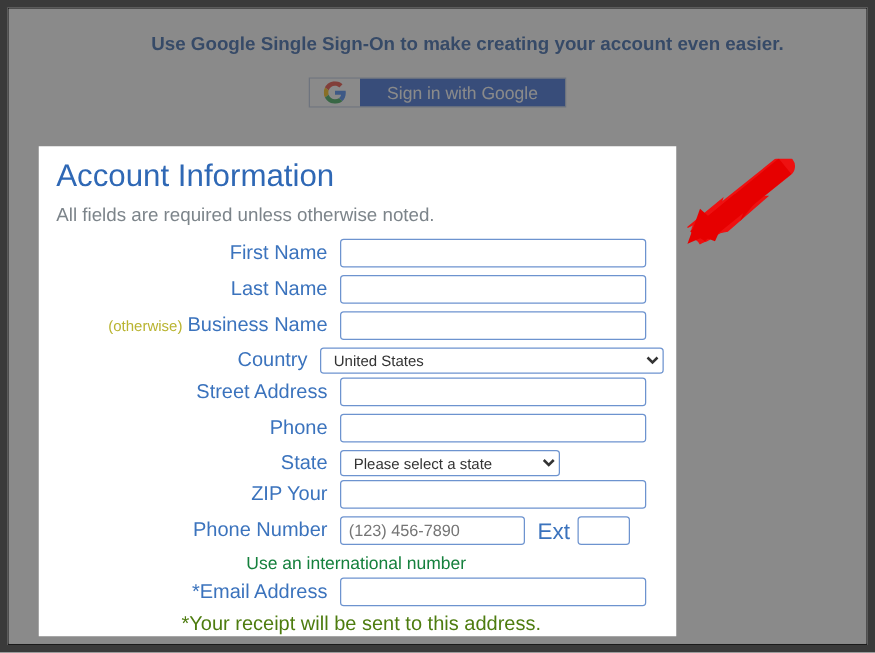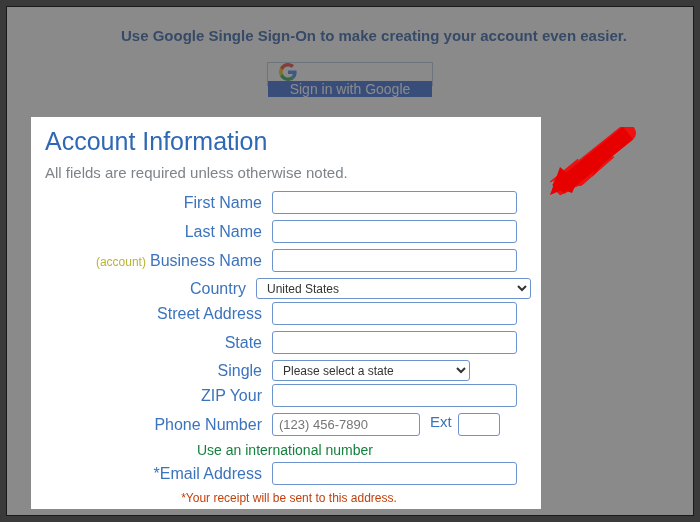--- a/index.html
+++ b/index.html
@@ -31,21 +31,20 @@
     margin-left: 48px;
   }
   .sso-btn {
     display: inline-flex;
     align-items: stretch;
     margin-top: 18px;
     border: 1px solid #b9c7e0;
     background: #fff;
     height: 24px;
     cursor: pointer;
-    flex-direction: column;
   }
   .sso-btn .g-box {
     width: 40px;
     display: flex;
     align-items: center;
     justify-content: center;
     background: #fff;
   }
   .sso-btn .g-label {
     background: #3367d6;
@@ -95,55 +94,55 @@
     white-space: nowrap;
   }
   .optional {
     color: #b9b431;
     font-size: 12px;
     margin-right: 4px;
   }
   .field-cell {
     flex: 1;
     display: flex;
-    align-items: flex-start;
+    align-items: flex-end;
     gap: 6px;
   }
   input.txt, select.sel {
     border: 1px solid #6d93cf;
     border-radius: 3px;
     height: 23px;
     padding: 2px 6px;
     font-size: 13px;
     color: #333;
     background: #fff;
   }
   input.txt.wide { width: 245px; }
   select.sel.wide { width: 275px; height: 21px; font-size: 12px; }
-  select.sel.state { width: 198px; height: 21px; font-size: 12px; }
+  select.sel.state { width: 176px; height: 21px; font-size: 12px; }
   input.txt.phone { width: 148px; }
   input.txt.ext  { width: 42px; }
   .ext-label {
     color: #3b73bd;
-    font-size: 15px;
+    font-size: 18px;
     margin-left: 4px;
   }
   .intl-link {
     color: #15803d;
     font-size: 14px;
     text-align: left;
     margin-left: 150px;
     margin-top: 2px;
     margin-bottom: 4px;
     cursor: pointer;
   }
   .receipt-note {
     text-align: center;
-    color: #c2410c;
-    font-size: 12px;
+    color: #4d7c0f;
+    font-size: 16px;
     margin-top: 6px;
   }
 
   
   .arrow {
     position: absolute;
     left: 535px;
     top: 120px;
     z-index: 10;
     pointer-events: none;
@@ -186,21 +185,21 @@
 
       <div class="row">
         <div class="label-cell">Last Name</div>
         <div class="field-cell">
             <input class="txt wide" value="" style="">
           </div>
       </div>
 
       <div class="row">
         <div class="label-cell">
-          <span class="optional">(account)</span><span>Business Name</span>
+          <span class="optional">(otherwise)</span><span>Business Name</span>
         </div>
         <div class="field-cell">
             <input class="txt wide" value="" style="">
           </div>
       </div>
 
       <div class="row">
         <div class="label-cell">Country</div>
         <div class="field-cell">
           <select class="sel wide">
@@ -210,28 +209,28 @@
       </div>
 
       <div class="row" style="margin-top:-3px;">
         <div class="label-cell">Street Address</div>
         <div class="field-cell">
             <input class="txt wide" value="" style="">
           </div>
       </div>
 
       <div class="row">
+        <div class="label-cell">Phone</div>
+        <div class="field-cell">
+            <input class="txt wide" value="" style="">
+          </div>
+      </div>
+
+      <div class="row">
         <div class="label-cell">State</div>
-        <div class="field-cell">
-            <input class="txt wide" value="" style="">
-          </div>
-      </div>
-
-      <div class="row">
-        <div class="label-cell">Single</div>
         <div class="field-cell">
           <select class="sel state">
             <option selected="">Please select a state</option>
           </select>
         </div>
       </div>
 
       <div class="row" style="margin-top:-3px;">
         <div class="label-cell">ZIP Your</div>
         <div class="field-cell">

